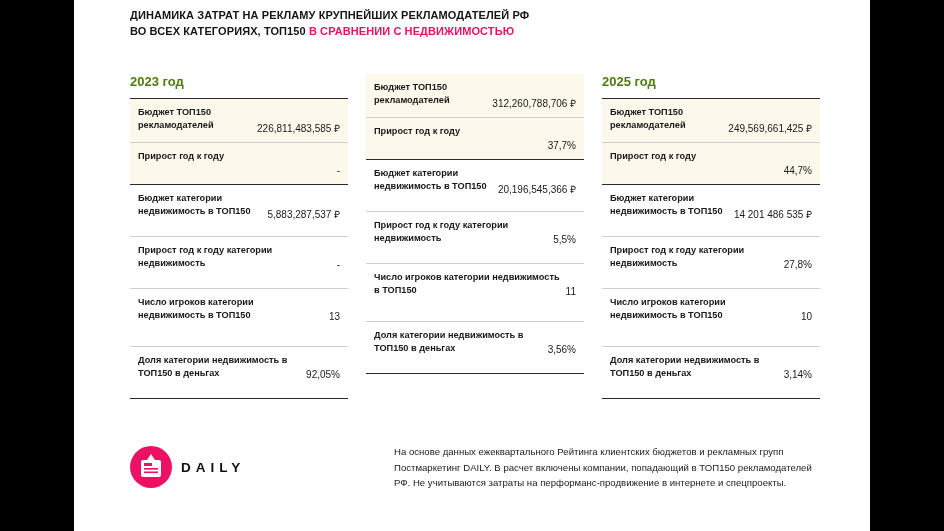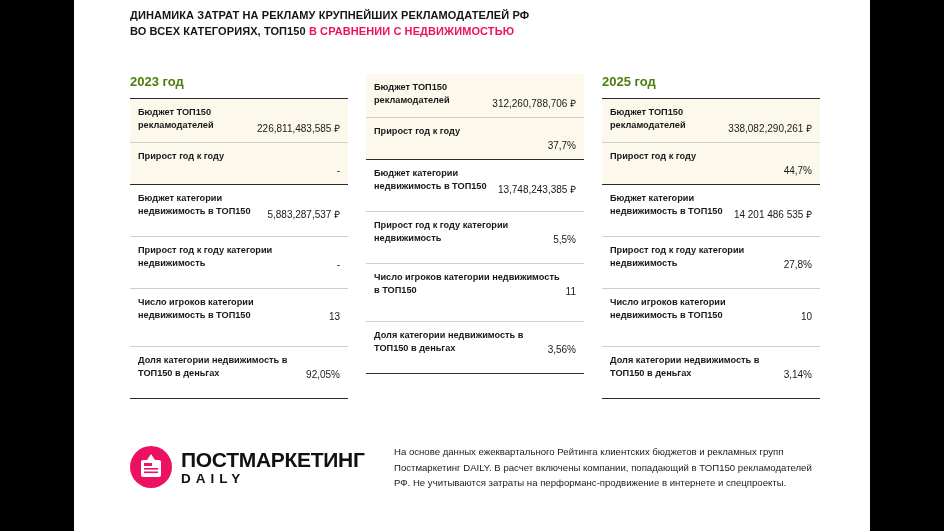--- a/index.html
+++ b/index.html
@@ -181,41 +181,41 @@
       <div class="row tinted">
         <div class="lbl">Бюджет ТОП150 рекламодателей</div>
         <div class="val">312,260,788,706 ₽</div>
       </div>
       <div class="row tinted sep-strong">
         <div class="lbl">Прирост год к году</div>
         <div class="val">37,7%</div>
       </div>
       <div class="row tall">
         <div class="lbl">Бюджет категории недвижимость в ТОП150</div>
-        <div class="val">13,748,243,385 ₽</div>
+        <div class="val">20,196,545,366 ₽</div>
       </div>
       <div class="row tall">
         <div class="lbl">Прирост год к году категории недвижимость</div>
         <div class="val">5,5%</div>
       </div>
       <div class="row taller">
         <div class="lbl">Число игроков категории недвижимость в ТОП150</div>
         <div class="val">11</div>
       </div>
       <div class="row tall sep-strong">
         <div class="lbl">Доля категории недвижимость в ТОП150 в деньгах</div>
         <div class="val">3,56%</div>
       </div>
     </div>
 
     <div class="col">
       <div class="col-head">2025 год</div>
       <div class="row tinted">
         <div class="lbl">Бюджет ТОП150 рекламодателей</div>
-        <div class="val">338,082,290,261 ₽</div>
+        <div class="val">249,569,661,425 ₽</div>
       </div>
       <div class="row tinted sep-strong">
         <div class="lbl">Прирост год к году</div>
         <div class="val">44,7%</div>
       </div>
       <div class="row tall">
         <div class="lbl">Бюджет категории недвижимость в ТОП150</div>
         <div class="val">14 201 486 535 ₽</div>
       </div>
       <div class="row tall">
@@ -239,20 +239,19 @@
       <div class="logo-mark">
         <svg class="inner" viewBox="0 0 24 26">
           <rect x="2" y="6" width="20" height="17" rx="2" fill="#ffffff"></rect>
           <rect x="5" y="9" width="8" height="3" fill="#ed1164"></rect>
           <rect x="5" y="14" width="14" height="1.6" fill="#ed1164"></rect>
           <rect x="5" y="17.5" width="14" height="1.6" fill="#ed1164"></rect>
           <path d="M8 6 L12 0 L16 6 Z" fill="#ffffff"></path>
         </svg>
       </div>
       <div class="logo-text">
-        <span class="main">ПОСТМАРКЕТИНГ</span>
         <span class="sub">DAILY</span>
       </div>
     </div>
     <div class="note">На основе данных ежеквартального Рейтинга клиентских бюджетов и рекламных групп Постмаркетинг DAILY. В расчет включены компании, попадающий в ТОП150 рекламодателей РФ. Не учитываются затраты на перформанс-продвижение в интернете и спецпроекты.</div>
   </div>
 
 </div>
 
 </body></html>

